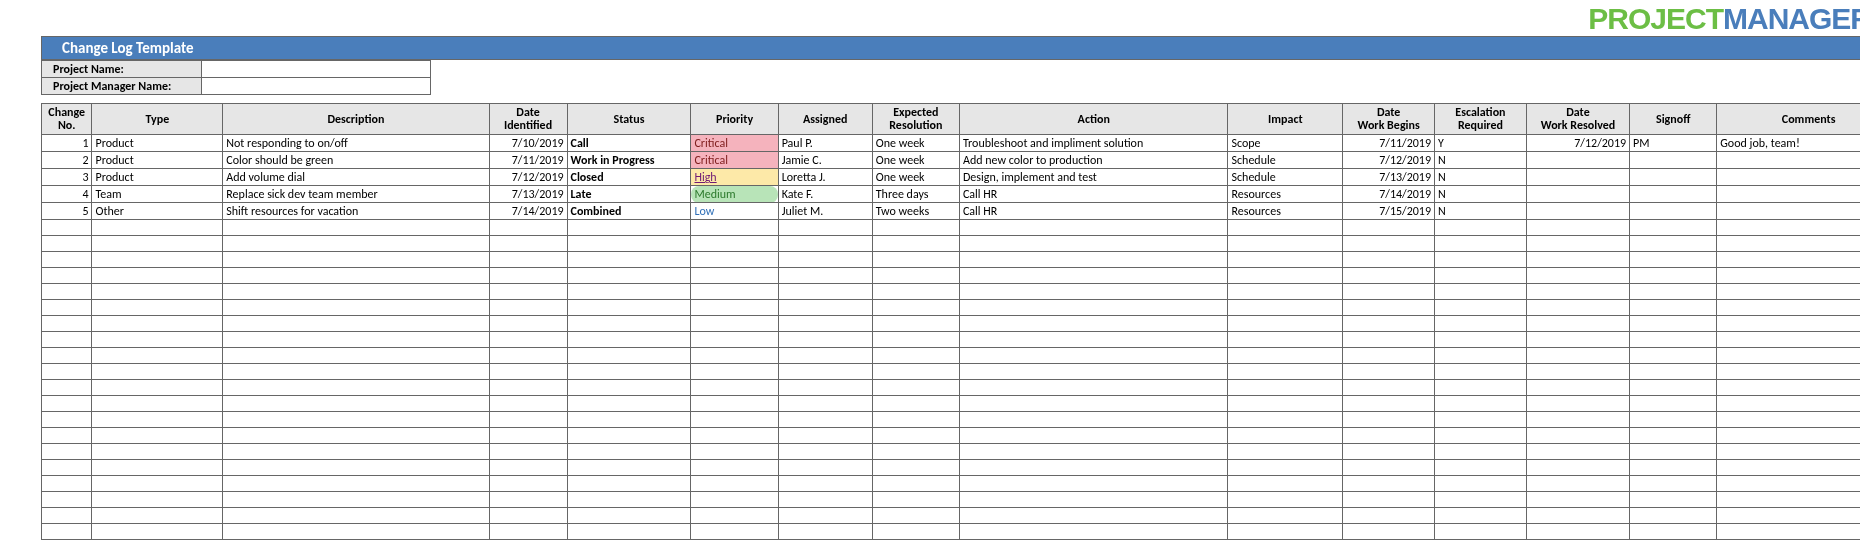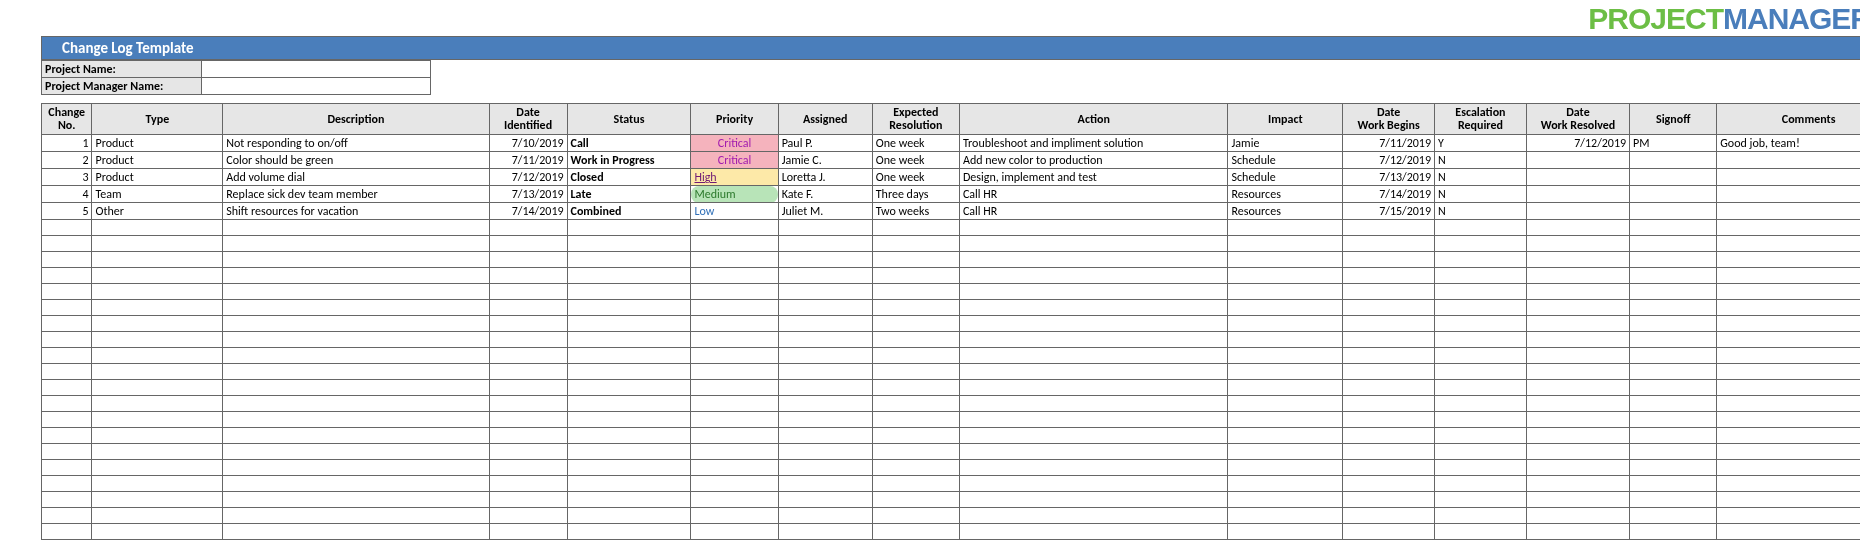--- a/index.html
+++ b/index.html
@@ -34,21 +34,21 @@
     padding: 2px 20px;
     border: 1px solid #666;
   }
   .meta-table {
     border-collapse: collapse;
     width: 390px;
   }
   .meta-table td {
     border: 1px solid #666;
     font-size: 12px;
-    padding: 1px 3px;
+    padding: 1px 11px;
     height: 16px;
   }
   .meta-label {
     background: #e6e6e6;
     font-weight: bold;
     width: 160px;
   }
   .meta-val { background: #fff; }
   .spacer { height: 8px; }
   table.main {
@@ -86,21 +86,21 @@
   .col-expres { width: 76px; }
   .col-action { width: 234px; }
   .col-impact { width: 100px; }
   .col-workbegins { width: 80px; }
   .col-escalation { width: 80px; }
   .col-dateres { width: 90px; }
   .col-signoff { width: 76px; }
   .col-comments { width: 160px; }
   .num { text-align: right; }
   .bold { font-weight: bold; }
-  .crit { background: #f5b3bd; color: #a21caf; text-align: center; }
+  .crit { background: #f5b3bd; color: #7f1d1d; }
   .high { background: #fde9a8; color: #701a75; text-decoration: underline; }
   .med  { background: #b8e4b8; color: #2d7a2d; border-radius: 8px; }
   .low  { color: #2f6fb7; }
 </style>
 </head>
 <body>
 
 <div class="container">
 
   <div class="logo-wrap">
@@ -167,21 +167,21 @@
         <tr>
           <td class="num">1</td>
           <td>Product</td>
           <td>Not responding to on/off</td>
           <td class="num">7/10/2019</td>
           <td class="bold">Call</td>
           <td class="crit">Critical</td>
           <td>Paul P.</td>
           <td>One week</td>
           <td>Troubleshoot and impliment solution</td>
-          <td>Jamie</td>
+          <td>Scope</td>
           <td class="num">7/11/2019</td>
           <td>Y</td>
           <td class="num">7/12/2019</td>
           <td>PM</td>
           <td>Good job, team!</td>
         </tr>
         <tr>
           <td class="num">2</td>
           <td>Product</td>
           <td>Color should be green</td>

